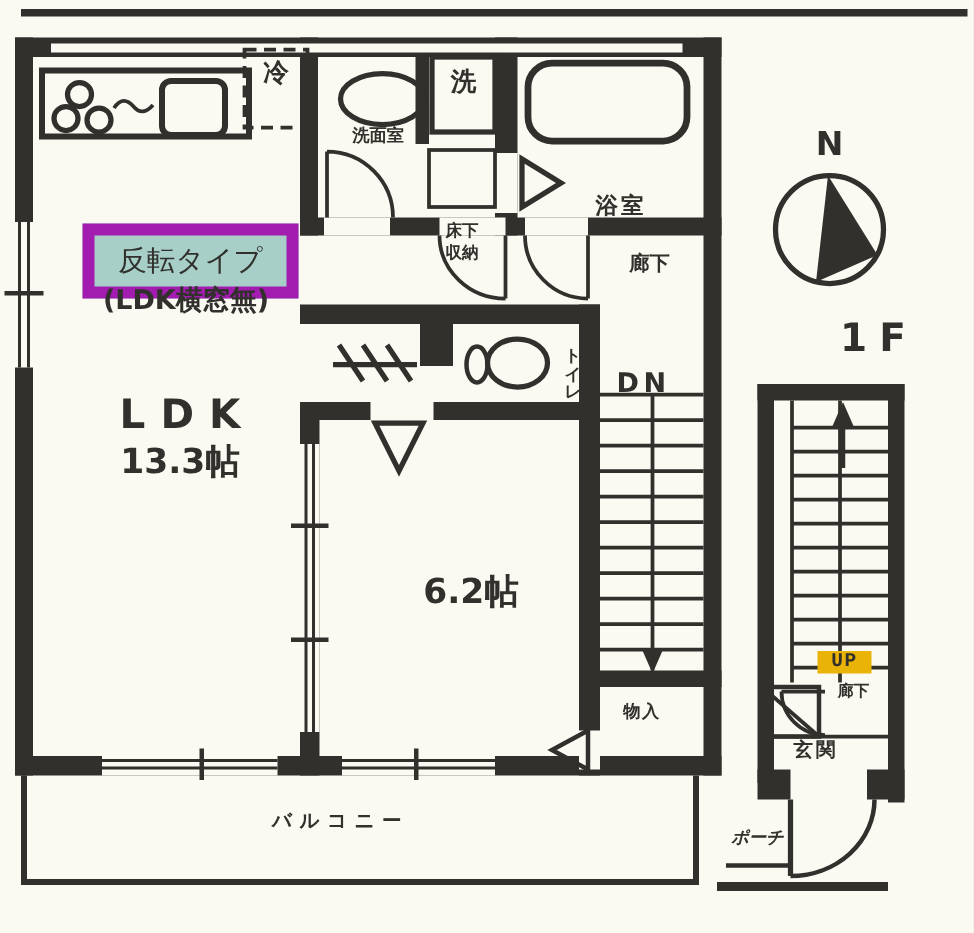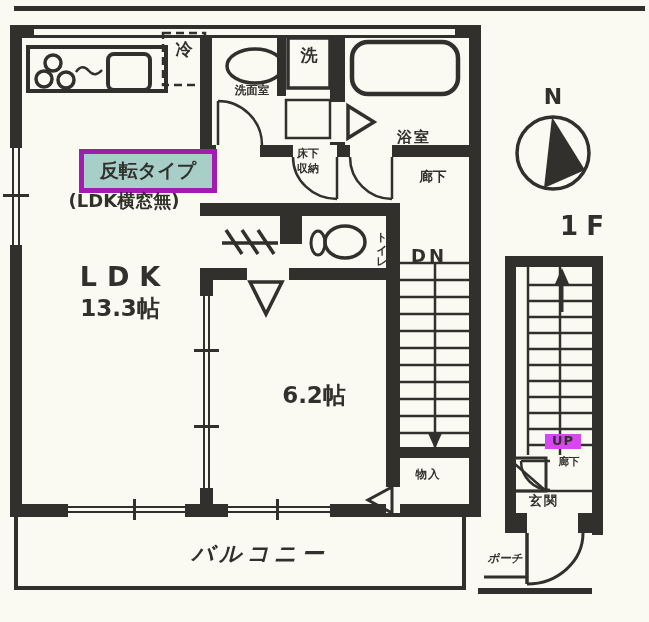--- a/index.html
+++ b/index.html
@@ -9,46 +9,46 @@
     font-family:"DejaVu Sans","Liberation Sans",sans-serif;
     color:#31302c;
   }
   svg{position:absolute;left:0;top:0;}
   .lbl{
     position:absolute;color:#31302c;font-weight:bold;
     text-align:center;line-height:1.15;white-space:nowrap;
   }
   .tag{
     position:absolute;left:55px;top:149px;width:128px;height:34px;
-    background:#a7cfc8;border:5px solid #a21caf;
+    background:#a7cfc8;border:8px solid #a21caf;
     display:flex;align-items:center;justify-content:center;
-    font-size:19px;font-weight:bold;margin-left:24px;
+    font-size:19px;font-weight:normal;
   }
   .subtitle{left:42px;top:191px;width:164px;font-size:18px;font-weight:600;}
   .ldk-name{left:58px;top:261px;width:124px;font-size:27px;letter-spacing:10px;text-indent:10px;}
   .ldk-area{left:52px;top:295px;width:136px;font-size:23px;}
   .yo-name{left:264px;top:349px;width:100px;font-size:23px;letter-spacing:6px;text-indent:6px;}
   .yo-area{left:260px;top:382px;width:108px;font-size:23px;}
   .bath{left:384px;top:99px;width:60px;font-size:15px;letter-spacing:2px;margin-top:30px;}
   .washroom{left:218px;top:84px;width:68px;font-size:11.5px;}
   .underfloor{left:288px;top:103px;width:40px;font-size:11px;line-height:1.35;margin-top:44px;}
   .washer{left:297px;top:46px;width:24px;font-size:17px;}
   .fridge{left:172px;top:40px;width:24px;font-size:17px;}
   .corridor2{left:408px;top:169px;width:50px;font-size:13.5px;}
   .toilet{
     left:370px;top:216px;width:17px;height:54px;font-size:11px;
     writing-mode:vertical-rl;text-orientation:upright;white-space:normal;line-height:1.1;
   }
   .dn{left:406px;top:246px;width:46px;font-size:18px;letter-spacing:3px;}
   .storage{left:404px;top:468px;width:48px;font-size:11.5px;letter-spacing:1px;}
-  .balcony{left:172px;top:541px;width:176px;font-size:22px;letter-spacing:5px;font-style:italic;}
+  .balcony{left:139px;top:541px;width:176px;font-size:13px;letter-spacing:5px;}
   .f2{left:489px;top:36px;width:64px;font-size:26px;letter-spacing:8px;}
   .f1{left:520px;top:212px;width:64px;font-size:26px;letter-spacing:8px;margin-left:34px;}
   .north{left:538px;top:84px;width:30px;font-size:22px;}
-  .up{left:545px;top:434px;width:36px;font-size:13px;background:#d946ef;letter-spacing:1px;}
+  .up{left:545px;top:434px;width:36px;font-size:13px;background:#eab308;letter-spacing:1px;font-family:Liberation Mono, monospace;}
   .corridor1{left:549px;top:455px;width:40px;font-size:10.5px;}
   .genkan{left:520px;top:494px;width:48px;font-size:13px;letter-spacing:2px;}
   .porch{left:478px;top:552px;width:54px;font-size:11.5px;font-style:italic;}
 </style>
 </head>
 <body>
 
 <div id="stage">
 
   <svg width="649" height="622" viewBox="0 0 649 622">

